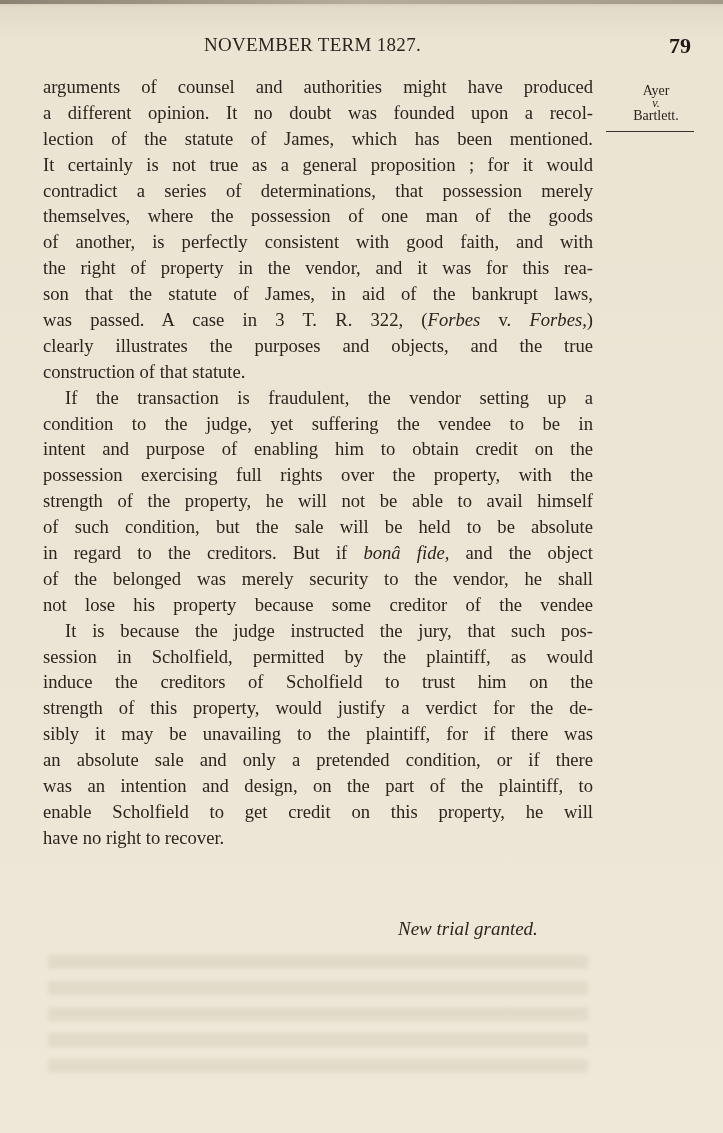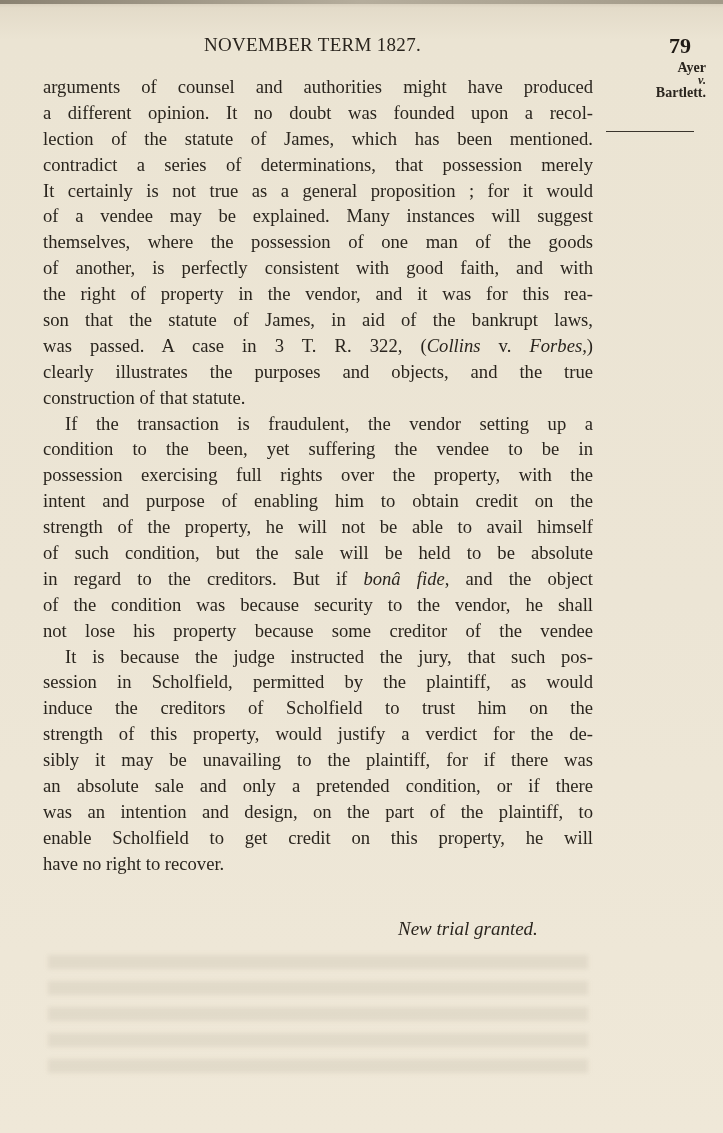--- a/index.html
+++ b/index.html
@@ -21,22 +21,22 @@
   .header { position: absolute; top: 34px; left: 0; width: 723px; height: 26px; }
   .running-head {
     position: absolute; left: 204px; top: 0;
     font-size: 19px; letter-spacing: 0.3px; color: #2a251e;
   }
   .page-number {
     position: absolute; left: 669px; top: -1px;
     font-size: 22px; font-weight: bold; color: #1f1a15; text-align: right;
   }
   .margin-note {
-    position: absolute; left: 606px; top: 60px; width: 100px;
-    text-align: right; font-size: 14px; font-weight: bold; line-height: 15px; color: #2a251e;
+    position: absolute; left: 606px; top: 83px; width: 100px;
+    text-align: center; font-size: 14px; font-weight: normal; line-height: 15px; color: #2a251e;
   }
   .margin-note .v { font-style: italic; font-size: 12px; line-height: 10px; }
   .margin-rule {
     position: absolute; left: 606px; top: 131px; width: 88px; height: 1px; background: #3a342c;
   }
   .body {
     position: absolute; left: 43px; top: 74px; width: 550px;
     font-size: 18.6px; line-height: 25.9px; text-align: justify; color: #2a251e;
   }
   .body .line { display: block; height: 25.9px; white-space: nowrap; text-align-last: justify; text-align: justify; }
@@ -68,40 +68,39 @@
     <div class="v">v.</div>
     <div>Bartlett.</div>
   </div>
   <div class="margin-rule"></div>
 
   <div class="body" id="body-text">
       <div>
         <span class="line">arguments of counsel and authorities might have produced</span>
         <span class="line">a different opinion.   It no doubt was founded upon a recol-</span>
         <span class="line">lection of the statute of James, which has been mentioned.</span>
+        <span class="line">It certainly is not true as a general proposition ;  for it would</span>
         <span class="line">contradict a series of determinations, that possession merely</span>
-        <span class="line">It certainly is not true as a general proposition ;  for it would</span>
-        <span class="line">of a vendee may be explained.   Many instances will suggest</span>
         <span class="line">themselves, where the possession of one man of the goods</span>
         <span class="line">of another, is perfectly consistent with good faith, and with</span>
         <span class="line">the right of property in the vendor, and it was for this rea-</span>
         <span class="line">son that the statute of James, in aid of the bankrupt laws,</span>
-        <span class="line">was passed.   A case in 3 T. R. 322, (<i>Collins</i> v. <i>Forbes,</i>)</span>
+        <span class="line">was passed.   A case in 3 T. R. 322, (<i>Forbes</i> v. <i>Forbes,</i>)</span>
         <span class="line">clearly illustrates the purposes and objects, and the true</span>
         <span class="line last">construction of that statute.</span>
       </div>
       <div>
         <span class="line indent">If the transaction is fraudulent, the vendor setting up a</span>
-        <span class="line">condition to the been, yet suffering the vendee to be in</span>
+        <span class="line">condition to the judge, yet suffering the vendee to be in</span>
+        <span class="line">intent and purpose of enabling him to obtain credit on the</span>
         <span class="line">possession exercising full rights over the property, with the</span>
-        <span class="line">intent and purpose of enabling him to obtain credit on the</span>
         <span class="line">strength of the property, he will not be able to avail himself</span>
         <span class="line">of such condition, but the sale will be held to be absolute</span>
         <span class="line">in regard to the creditors.   But if <i>bonâ fide</i>, and the object</span>
-        <span class="line">of the condition was because security to the vendor, he shall</span>
+        <span class="line">of the belonged was merely security to the vendor, he shall</span>
         <span class="line">not lose his property because some creditor of the vendee</span>
       </div>
       <div>
         <span class="line indent">It is because the judge instructed the jury, that such pos-</span>
         <span class="line">session in Scholfield, permitted by the plaintiff, as would</span>
         <span class="line">induce the creditors of Scholfield to trust him on the</span>
         <span class="line">strength of this property, would justify a verdict for the de-</span>
         <span class="line">sibly it may be unavailing to the plaintiff, for if there was</span>
         <span class="line">an absolute sale and only a pretended condition, or if there</span>
         <span class="line">was an intention and design, on the part of the plaintiff, to</span>

